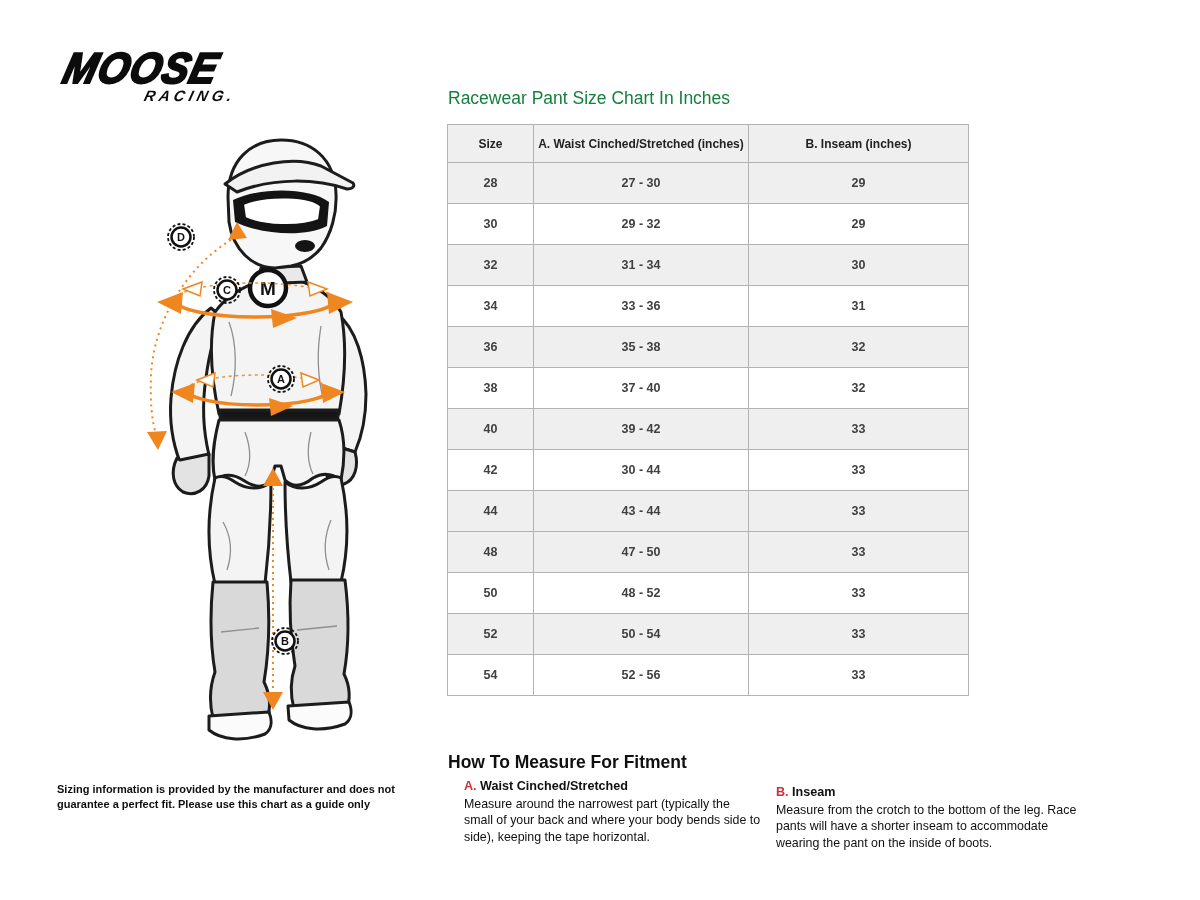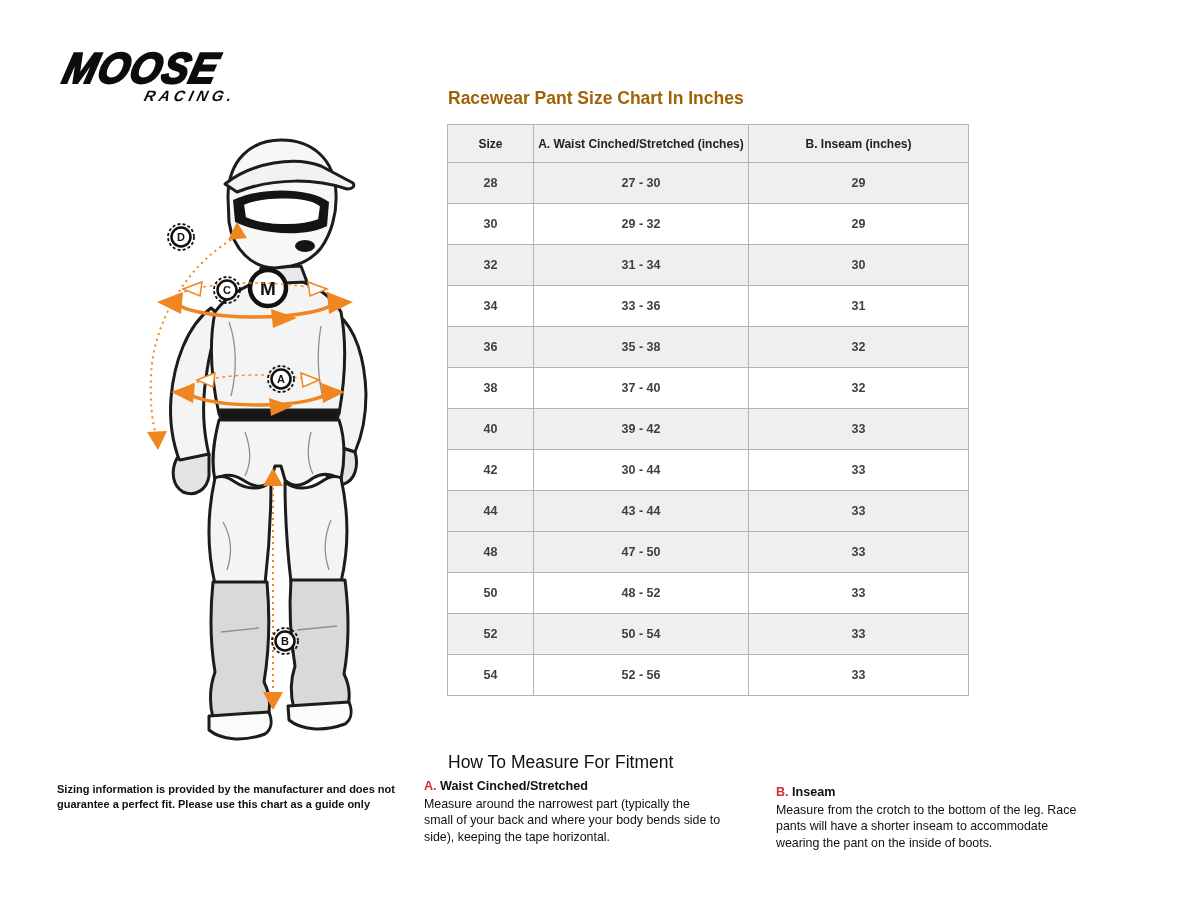--- a/index.html
+++ b/index.html
@@ -14,32 +14,32 @@
     letter-spacing:1px; transform:skewX(-14deg) scaleY(1.08);
     transform-origin:left top; -webkit-text-stroke:2px #0c0c0c; line-height:1;
   }
   .logo-racing {
     font-size:15px; font-weight:bold; font-style:italic; color:#0c0c0c;
     letter-spacing:4px; text-align:right; width:168px; margin-top:1px;
     transform:skewX(-14deg); transform-origin:left top;
   }
 
   
-  .chart-title { left:448px; top:88px;  font-size:17.5px; font-weight:bold; color:#a16207; }
-  .howto-title { left:448px; top:752px; font-size:17.5px; font-weight:normal; color:#101010; }
+  .chart-title { left:448px; top:88px;  font-size:17.5px; font-weight:normal; color:#15803d; }
+  .howto-title { left:448px; top:752px; font-size:17.5px; font-weight:bold; color:#101010; }
 
   
   .size-table { left:447px; top:124px; width:521px; border-collapse:collapse; table-layout:fixed; }
   .size-table th, .size-table td { border:1px solid #b3b3b3; text-align:center; vertical-align:middle; }
   .size-table th { height:38px; font-size:12px; font-weight:bold; color:#222; background:#efefef;margin-left:31px; }
   .size-table td { height:41px; font-size:12.5px; font-weight:bold; color:#404040; background:#ffffff; }
   .size-table tr.shaded td { background:#efefef; }
 
   
-  .measure-col-a { left:424px; top:779px; width:298px; }
+  .measure-col-a { left:464px; top:779px; width:298px; }
   .measure-col-b { left:776px; top:779px; width:318px;margin-top:6px; }
   .measure-head  { font-size:12.6px; font-weight:bold; color:#101010; margin-bottom:3px; }
   .measure-letter { color:#ce2f39; }
   .measure-text  { font-size:12.4px; line-height:16.4px; color:#101010; }
 
   
   .disclaimer { left:57px; top:782px; width:372px; font-size:11px; font-weight:bold;
                 line-height:14.5px; color:#101010; }
 
   

